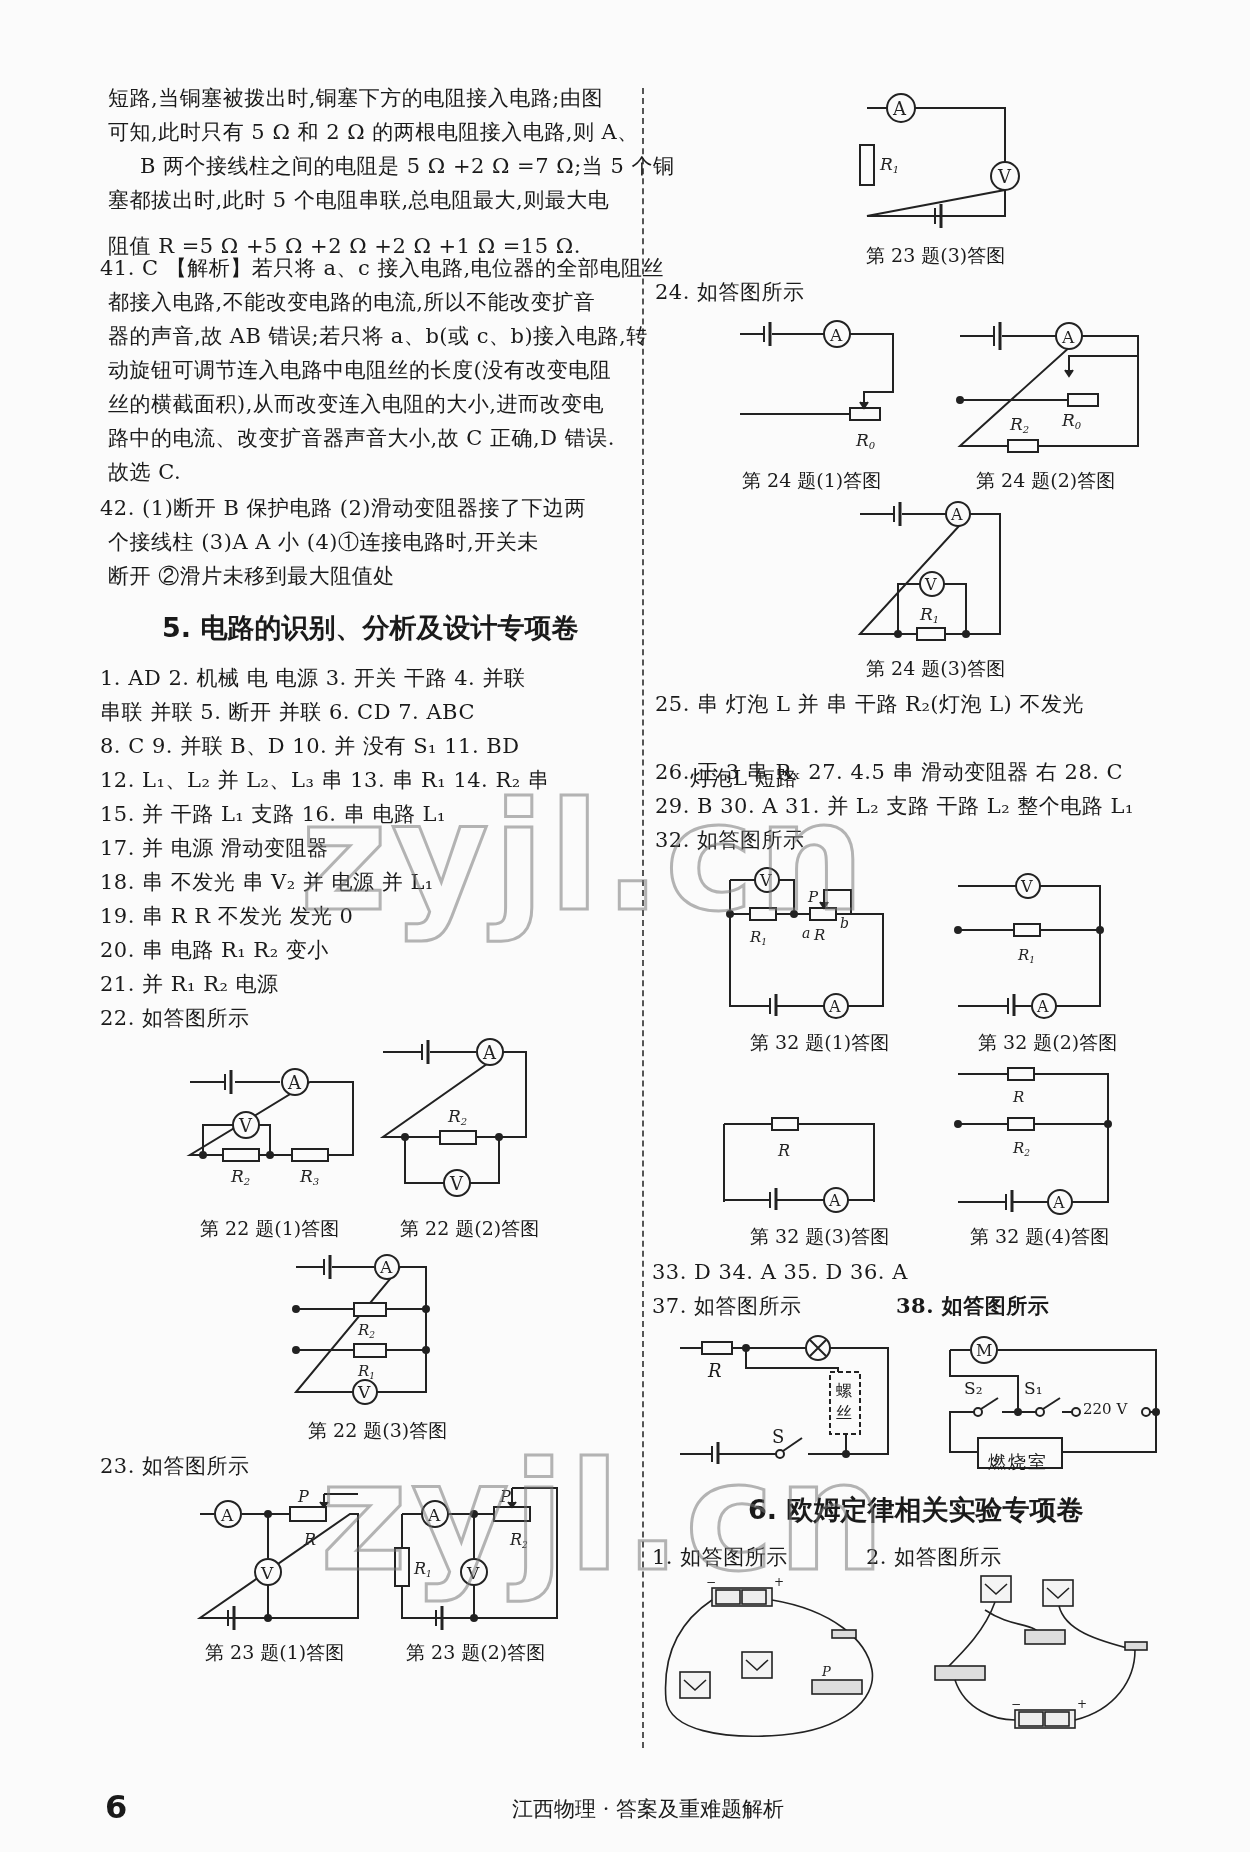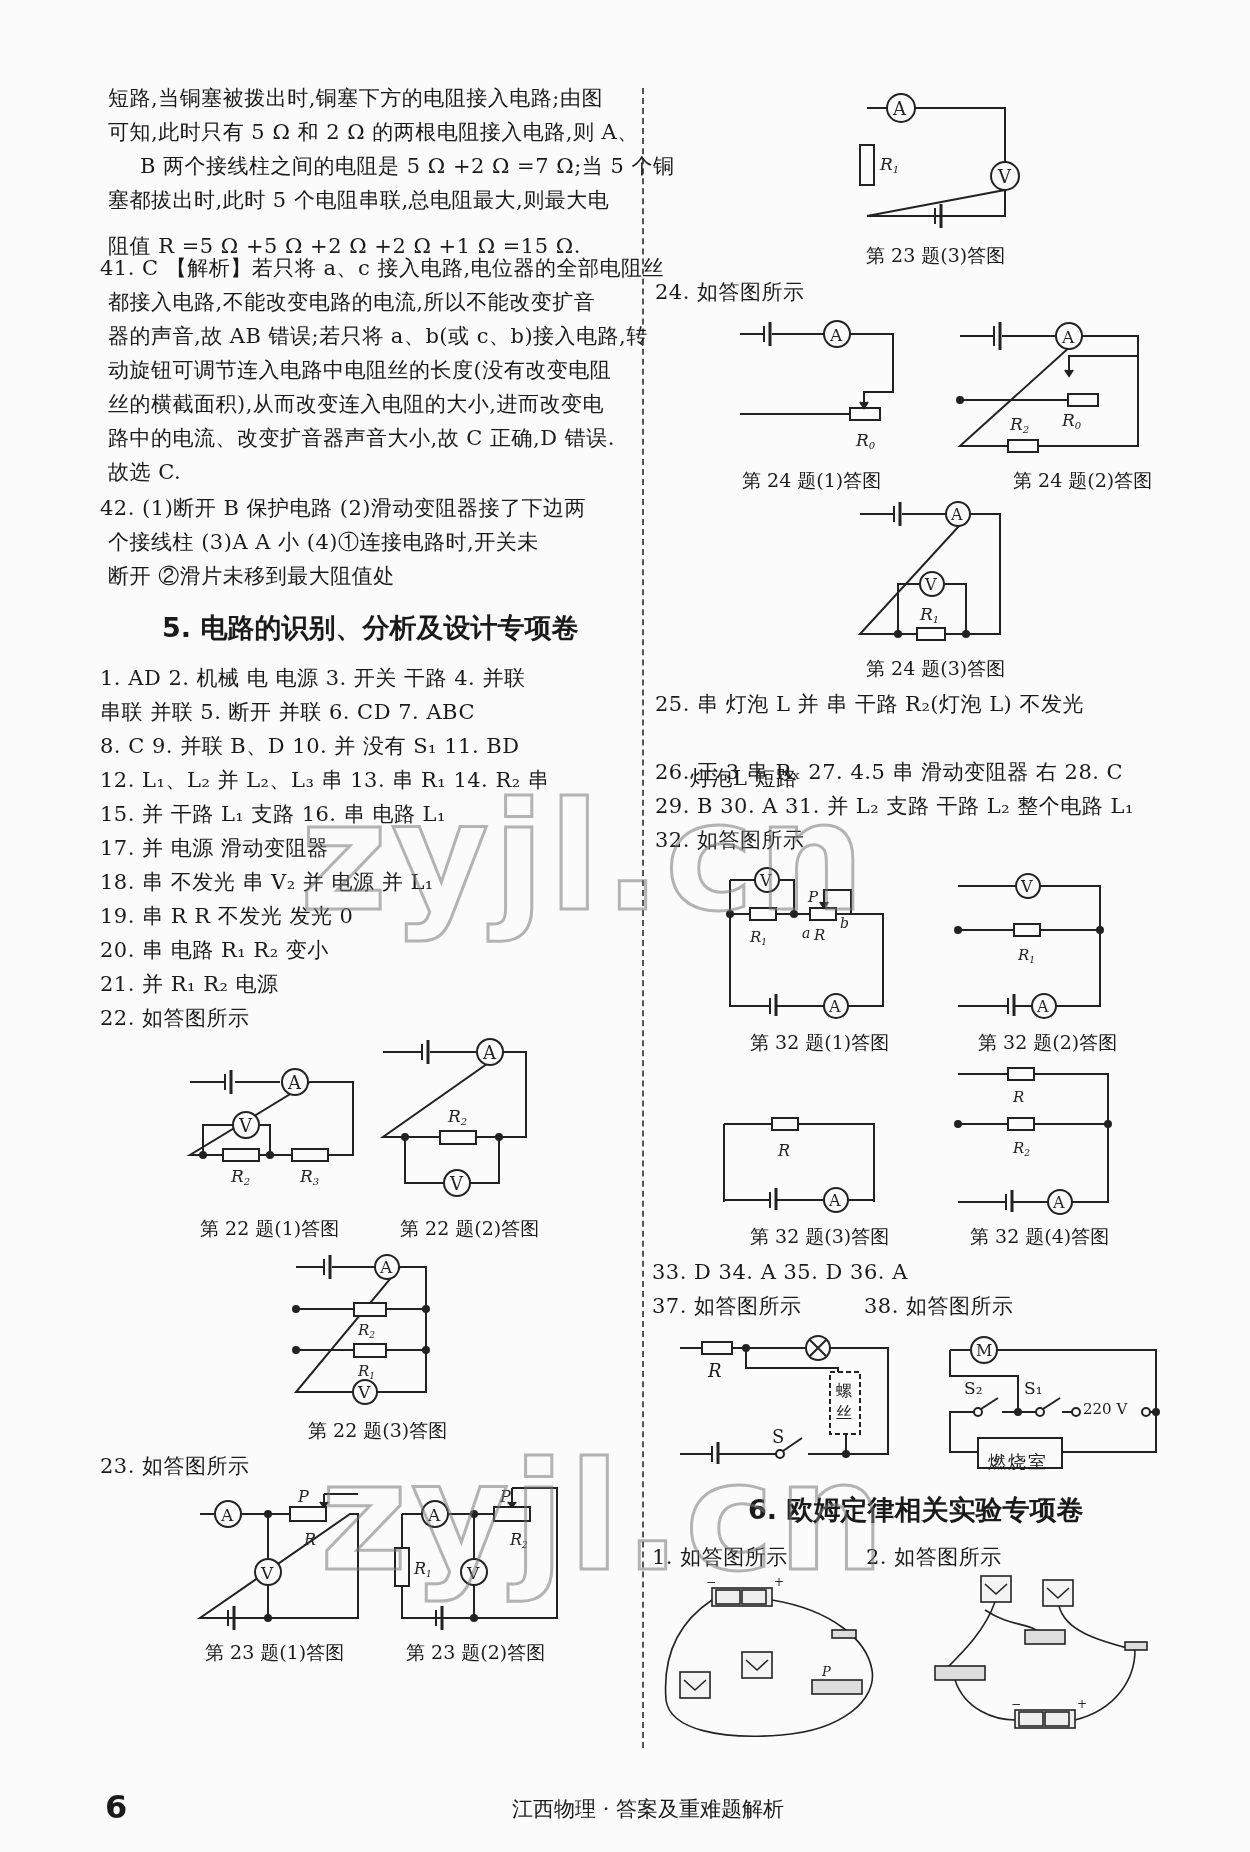--- a/index.html
+++ b/index.html
@@ -206,21 +206,21 @@
         <text x="104" y="25" stroke="none" fill="#222" font-size="17">A</text>
         <path d="M2 82 H110 M180 38 H111 V56"></path>
         <rect x="110" y="76" width="30" height="12" fill="#fbfbfb"></rect>
         <path d="M107 52 L111 58 L115 52" fill="#222"></path>
         <circle cx="2" cy="82" r="3" fill="#222"></circle>
         <rect x="50" y="122" width="30" height="12" fill="#fbfbfb"></rect>
         <text x="52" y="112" stroke="none" fill="#222" font-size="17" font-style="italic">R<tspan font-size="10" dy="3">2</tspan></text>
         <text x="104" y="108" stroke="none" fill="#222" font-size="17" font-style="italic">R<tspan font-size="10" dy="3">0</tspan></text>
       </svg>
     </div>
-    <div class="cap" style="left:976px;top:468px;margin-left:37px;">第 24 题(2)答图</div>
+    <div class="cap" style="left:976px;top:468px;">第 24 题(2)答图</div>
 
     <div class="fig" style="left:856px;top:500px;">
       <svg width="150" height="140" stroke="#222" stroke-width="2" fill="none" font-family="DejaVu Serif,serif">
         <path d="M4 14 H38 M46 14 H90 M114 14 H144 V134 H4 Z"></path>
         <line x1="38" y1="6" x2="38" y2="22"></line>
           <line x1="44" y1="2" x2="44" y2="26" stroke-width="3"></line>
         <circle cx="102" cy="14" r="12" fill="#fbfbfb"></circle>
         <text x="95" y="20" stroke="none" fill="#222" font-size="16">A</text>
         <path d="M42 134 V84 H64 M88 84 H110 V134"></path>
         <circle cx="76" cy="84" r="12" fill="#fbfbfb"></circle>
@@ -308,21 +308,21 @@
         <circle cx="110" cy="136" r="12" fill="#fbfbfb"></circle>
         <text x="103" y="142" stroke="none" fill="#222" font-size="16">A</text>
         <text x="63" y="36" stroke="none" fill="#222" font-size="15" font-style="italic">R</text>
         <text x="63" y="87" stroke="none" fill="#222" font-size="15" font-style="italic">R<tspan font-size="9" dy="3">2</tspan></text>
       </svg>
     </div>
     <div class="cap" style="left:970px;top:1224px;">第 32 题(4)答图</div>
 
     <div class="line" style="left:652px;top:1258px;">33. D   34. A   35. D   36. A</div>
     <div class="line" style="left:652px;top:1292px;">37. 如答图所示</div>
-    <div class="line" style="left:864px;top:1292px;">38. 如答图所示</div>
+    <div class="line" style="left:896px;top:1292px;font-weight:bold;">38. 如答图所示</div>
 
     <div class="fig" style="left:678px;top:1330px;">
       <svg width="230" height="125" stroke="#222" stroke-width="2" fill="none" font-family="DejaVu Serif,serif">
         <path d="M2 18 H24 M54 18 H128 M152 18 H210 V124 H130 M102 124 H40 M34 124 H2 Z"></path>
         <rect x="24" y="12" width="30" height="12" fill="#fbfbfb"></rect>
         <circle cx="140" cy="18" r="12" fill="#fbfbfb"></circle>
         <path d="M132 10 L148 26 M148 10 L132 26"></path>
         <path d="M68 18 V38 H160 V42"></path>
         <rect x="152" y="42" width="30" height="62" stroke-dasharray="5 3"></rect>
         <path d="M168 104 V124"></path>

